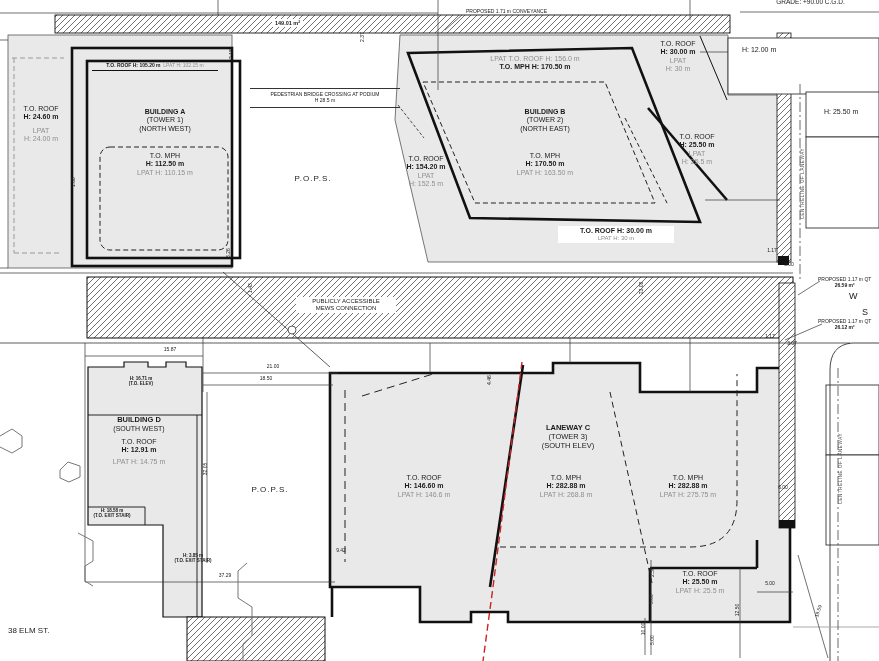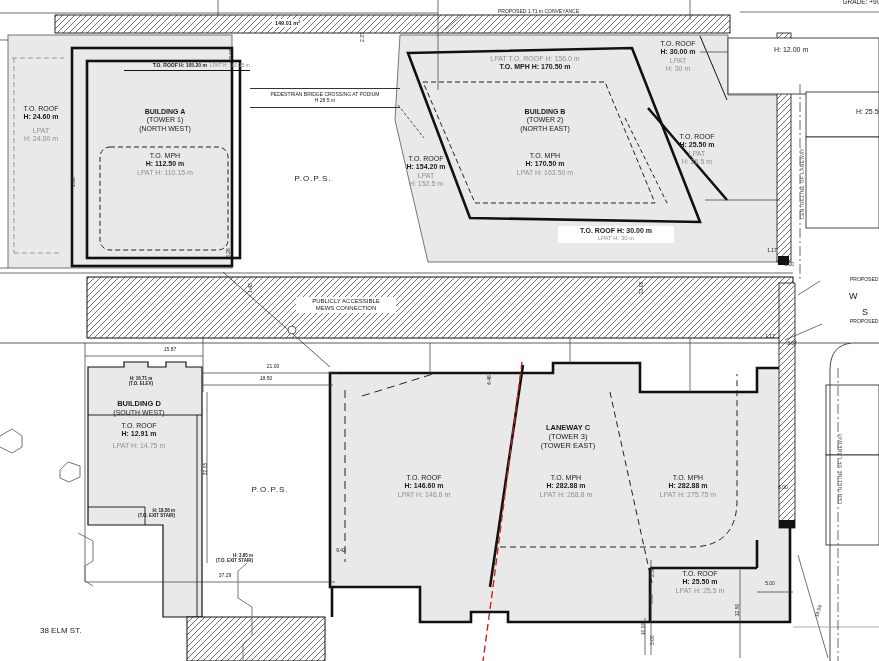--- a/index.html
+++ b/index.html
@@ -1,20 +1,20 @@
 <!DOCTYPE html>
 <html><head>
 <meta charset="utf-8">
 <style>
   html,body{margin:0;padding:0;background:#fff;}
   #plan{position:relative;width:879px;height:661px;background:#fff;overflow:hidden;
         font-family:"Liberation Sans","DejaVu Sans",sans-serif;color:#1a1a1a;}
   #lines{position:absolute;left:0;top:0;z-index:1;}
   .lbl{position:absolute;z-index:3;line-height:1.18;white-space:nowrap;text-align:center;}
-  .left{text-align:right;margin-left:32px;}
+  .left{text-align:center;}
   .b{font-weight:bold;}
   .mut{color:#8f8f8f;}
   .s45{font-size:4.5px;} .s5{font-size:5px;} .s55{font-size:5.5px;}
   .s6{font-size:6px;} .s65{font-size:6.5px;} .s7{font-size:7px;}
   .s75{font-size:7.5px;} .s8{font-size:8px;} .s9{font-size:9px;}
   .gap3{height:3px;} .gap5{height:5px;}
   .wbox{background:#fff;padding:1px 3px;}
   .dim{position:absolute;width:40px;text-align:center;font-size:5px;color:#222;z-index:3;}
   .rot{transform:rotate(-90deg);transform-origin:center center;}
   .lane{color:#555;letter-spacing:0.6px;}
@@ -189,21 +189,21 @@
     <div>PROPOSED 1.17 m QT</div>
     <div class="b">26.12 m²</div>
   </div>
   <div class="lbl s9" style="left:849px;top:291px;">W</div>
   <div class="lbl s9" style="left:862px;top:307px;">S</div>
 
   <div class="lbl s45 b" style="left:118px;top:376px;width:46px;">
     <div>H: 16.71 m</div>
     <div>(T.O. ELEV)</div>
   </div>
-  <div class="lbl s7" style="left:94px;top:400px;width:90px;">
+  <div class="lbl s7" style="left:94px;top:416px;width:90px;">
     <div class="b s75">BUILDING D</div>
     <div>(SOUTH WEST)</div>
     <div class="gap5"></div>
     <div>T.O. ROOF</div>
     <div class="b">H: 12.91 m</div>
     <div class="gap3"></div>
     <div class="mut">LPAT H: 14.75 m</div>
   </div>
   <div class="lbl s45 b left" style="left:81px;top:508px;width:62px;">
     <div>H: 18.58 m</div>
@@ -212,21 +212,21 @@
   <div class="lbl s45 b left" style="left:165px;top:553px;width:56px;">
     <div>H: 3.85 m</div>
     <div>(T.O. EXIT STAIR)</div>
   </div>
 
   <div class="lbl s8" style="left:245px;top:485px;width:50px;letter-spacing:1px;">P.O.P.S.</div>
 
   <div class="lbl s75" style="left:516px;top:424px;width:104px;">
     <div class="b">LANEWAY C</div>
     <div>(TOWER 3)</div>
-    <div>(TOWER EAST)</div>
+    <div>(SOUTH ELEV)</div>
   </div>
   <div class="lbl s7" style="left:379px;top:474px;width:90px;">
     <div>T.O. ROOF</div>
     <div class="b">H: 146.60 m</div>
     <div class="mut">LPAT H: 146.6 m</div>
   </div>
   <div class="lbl s7" style="left:521px;top:474px;width:90px;">
     <div>T.O. MPH</div>
     <div class="b">H: 282.88 m</div>
     <div class="mut">LPAT H: 268.8 m</div>

